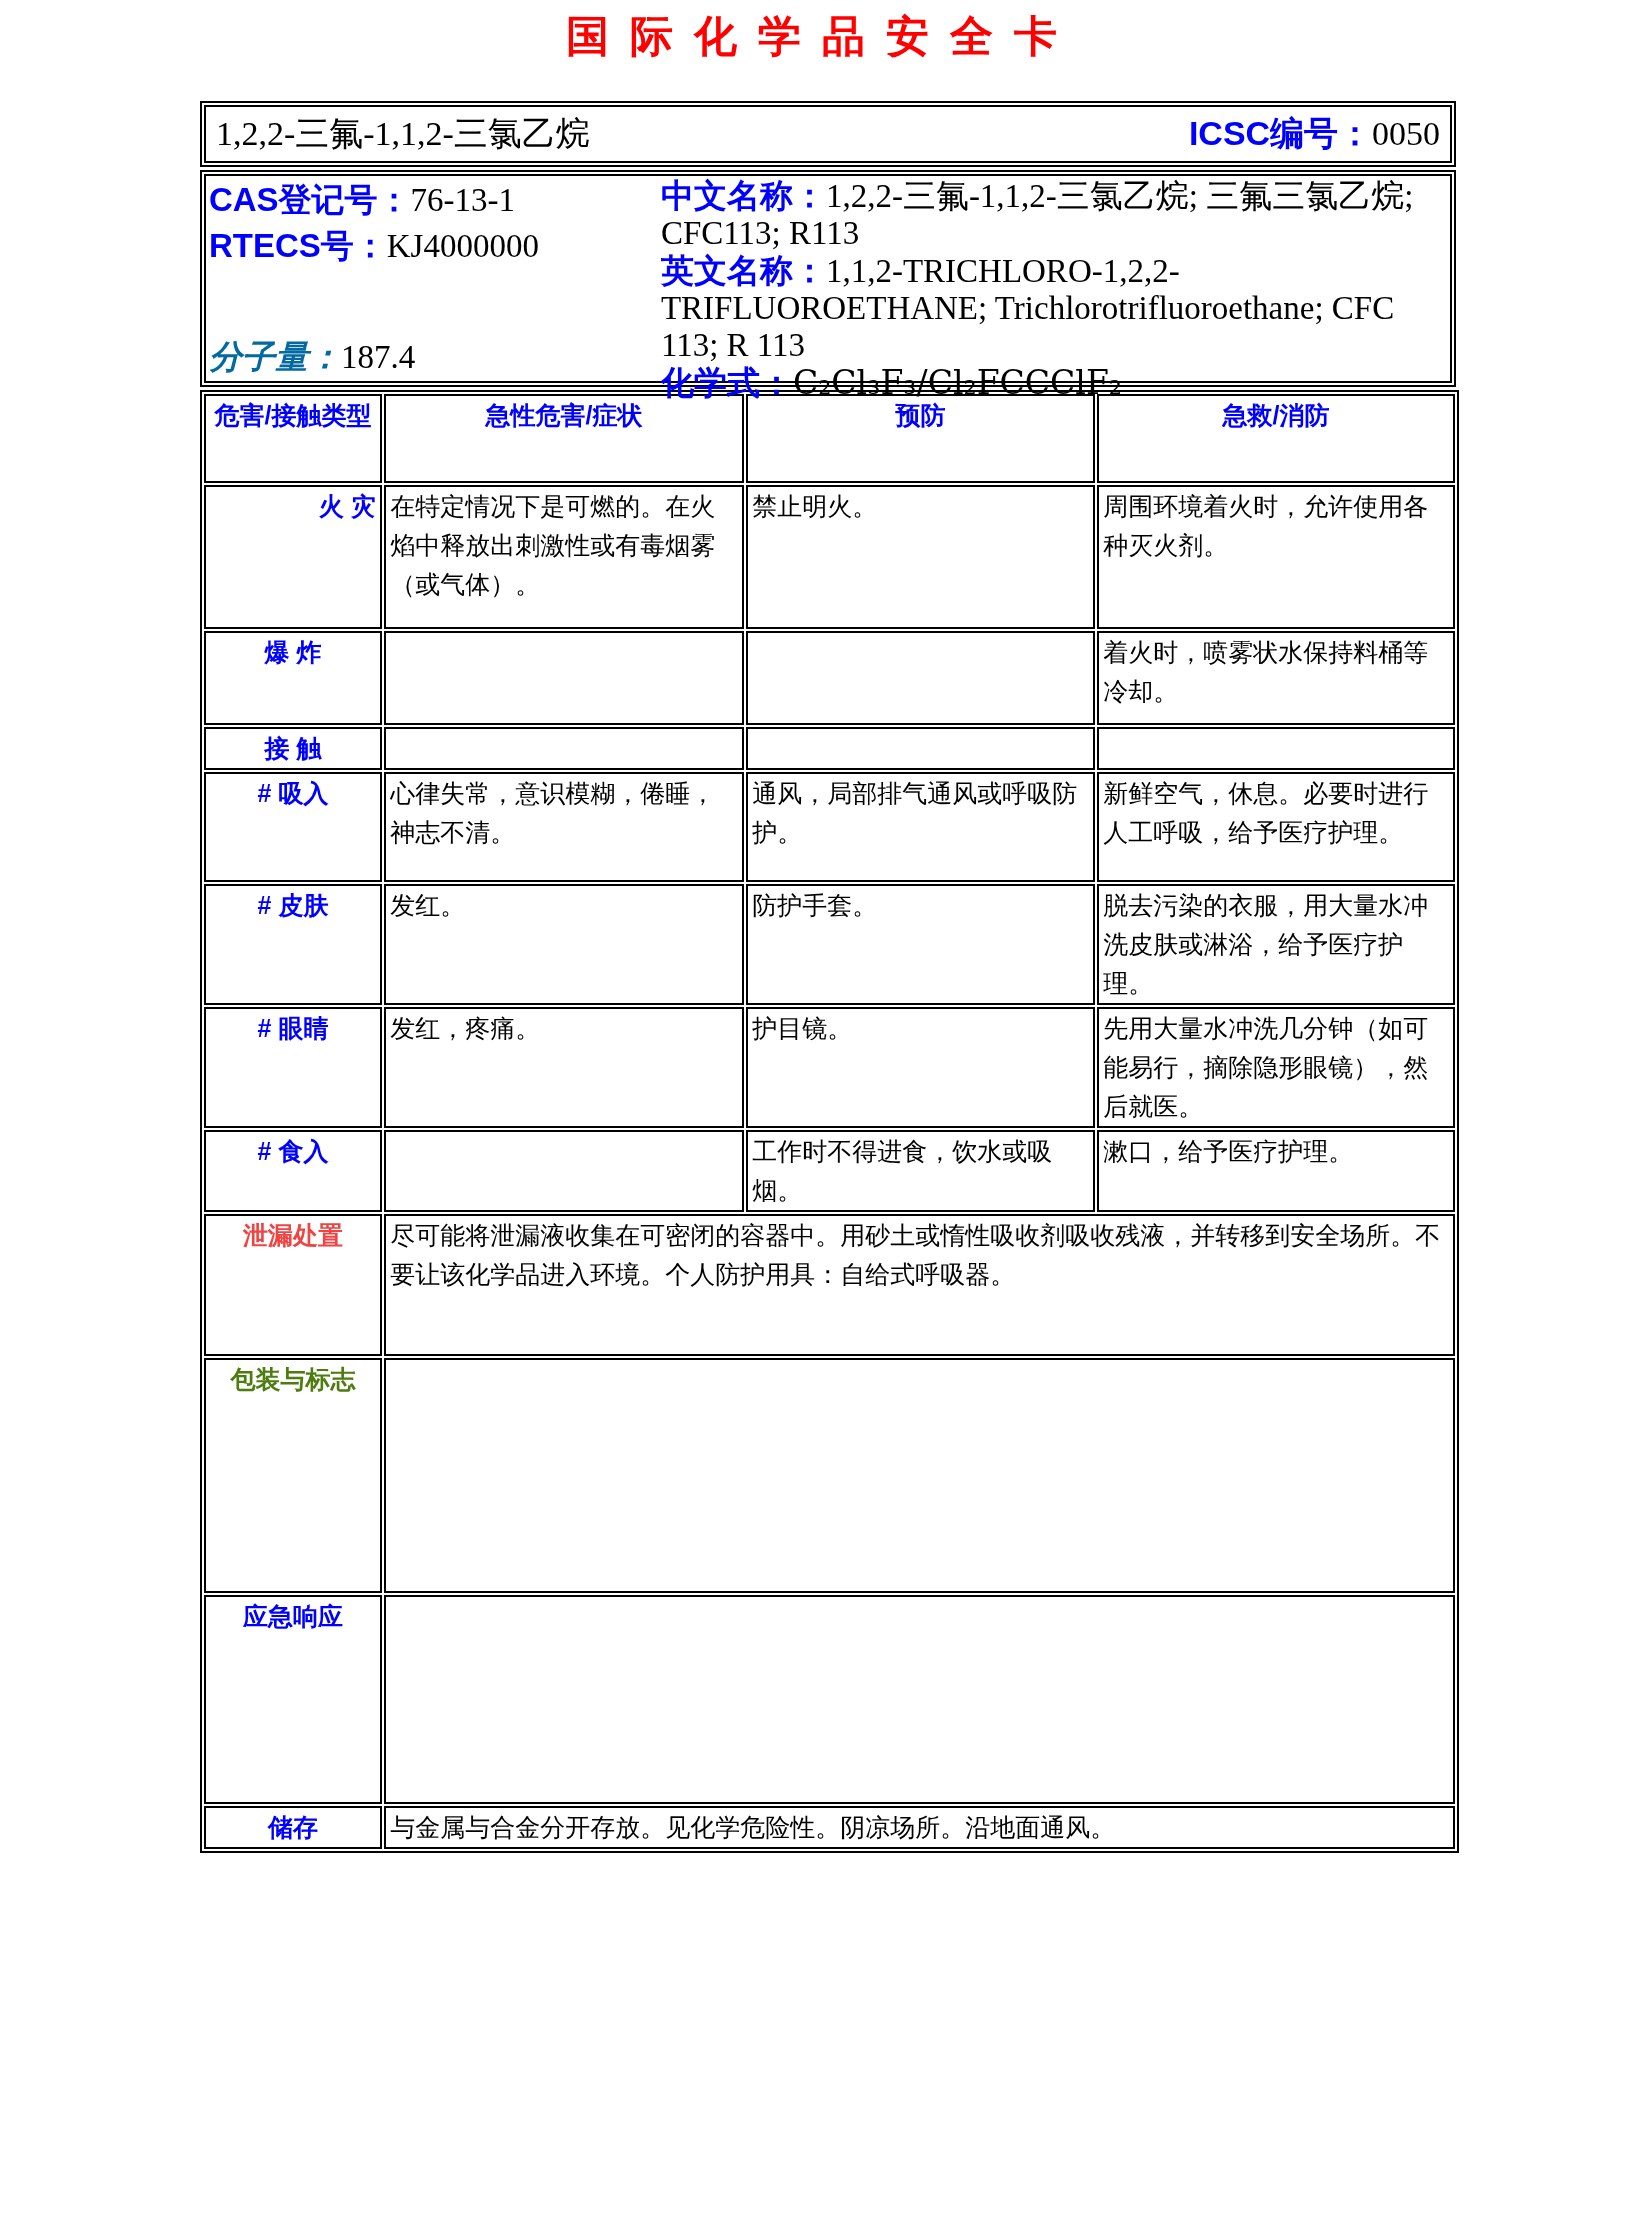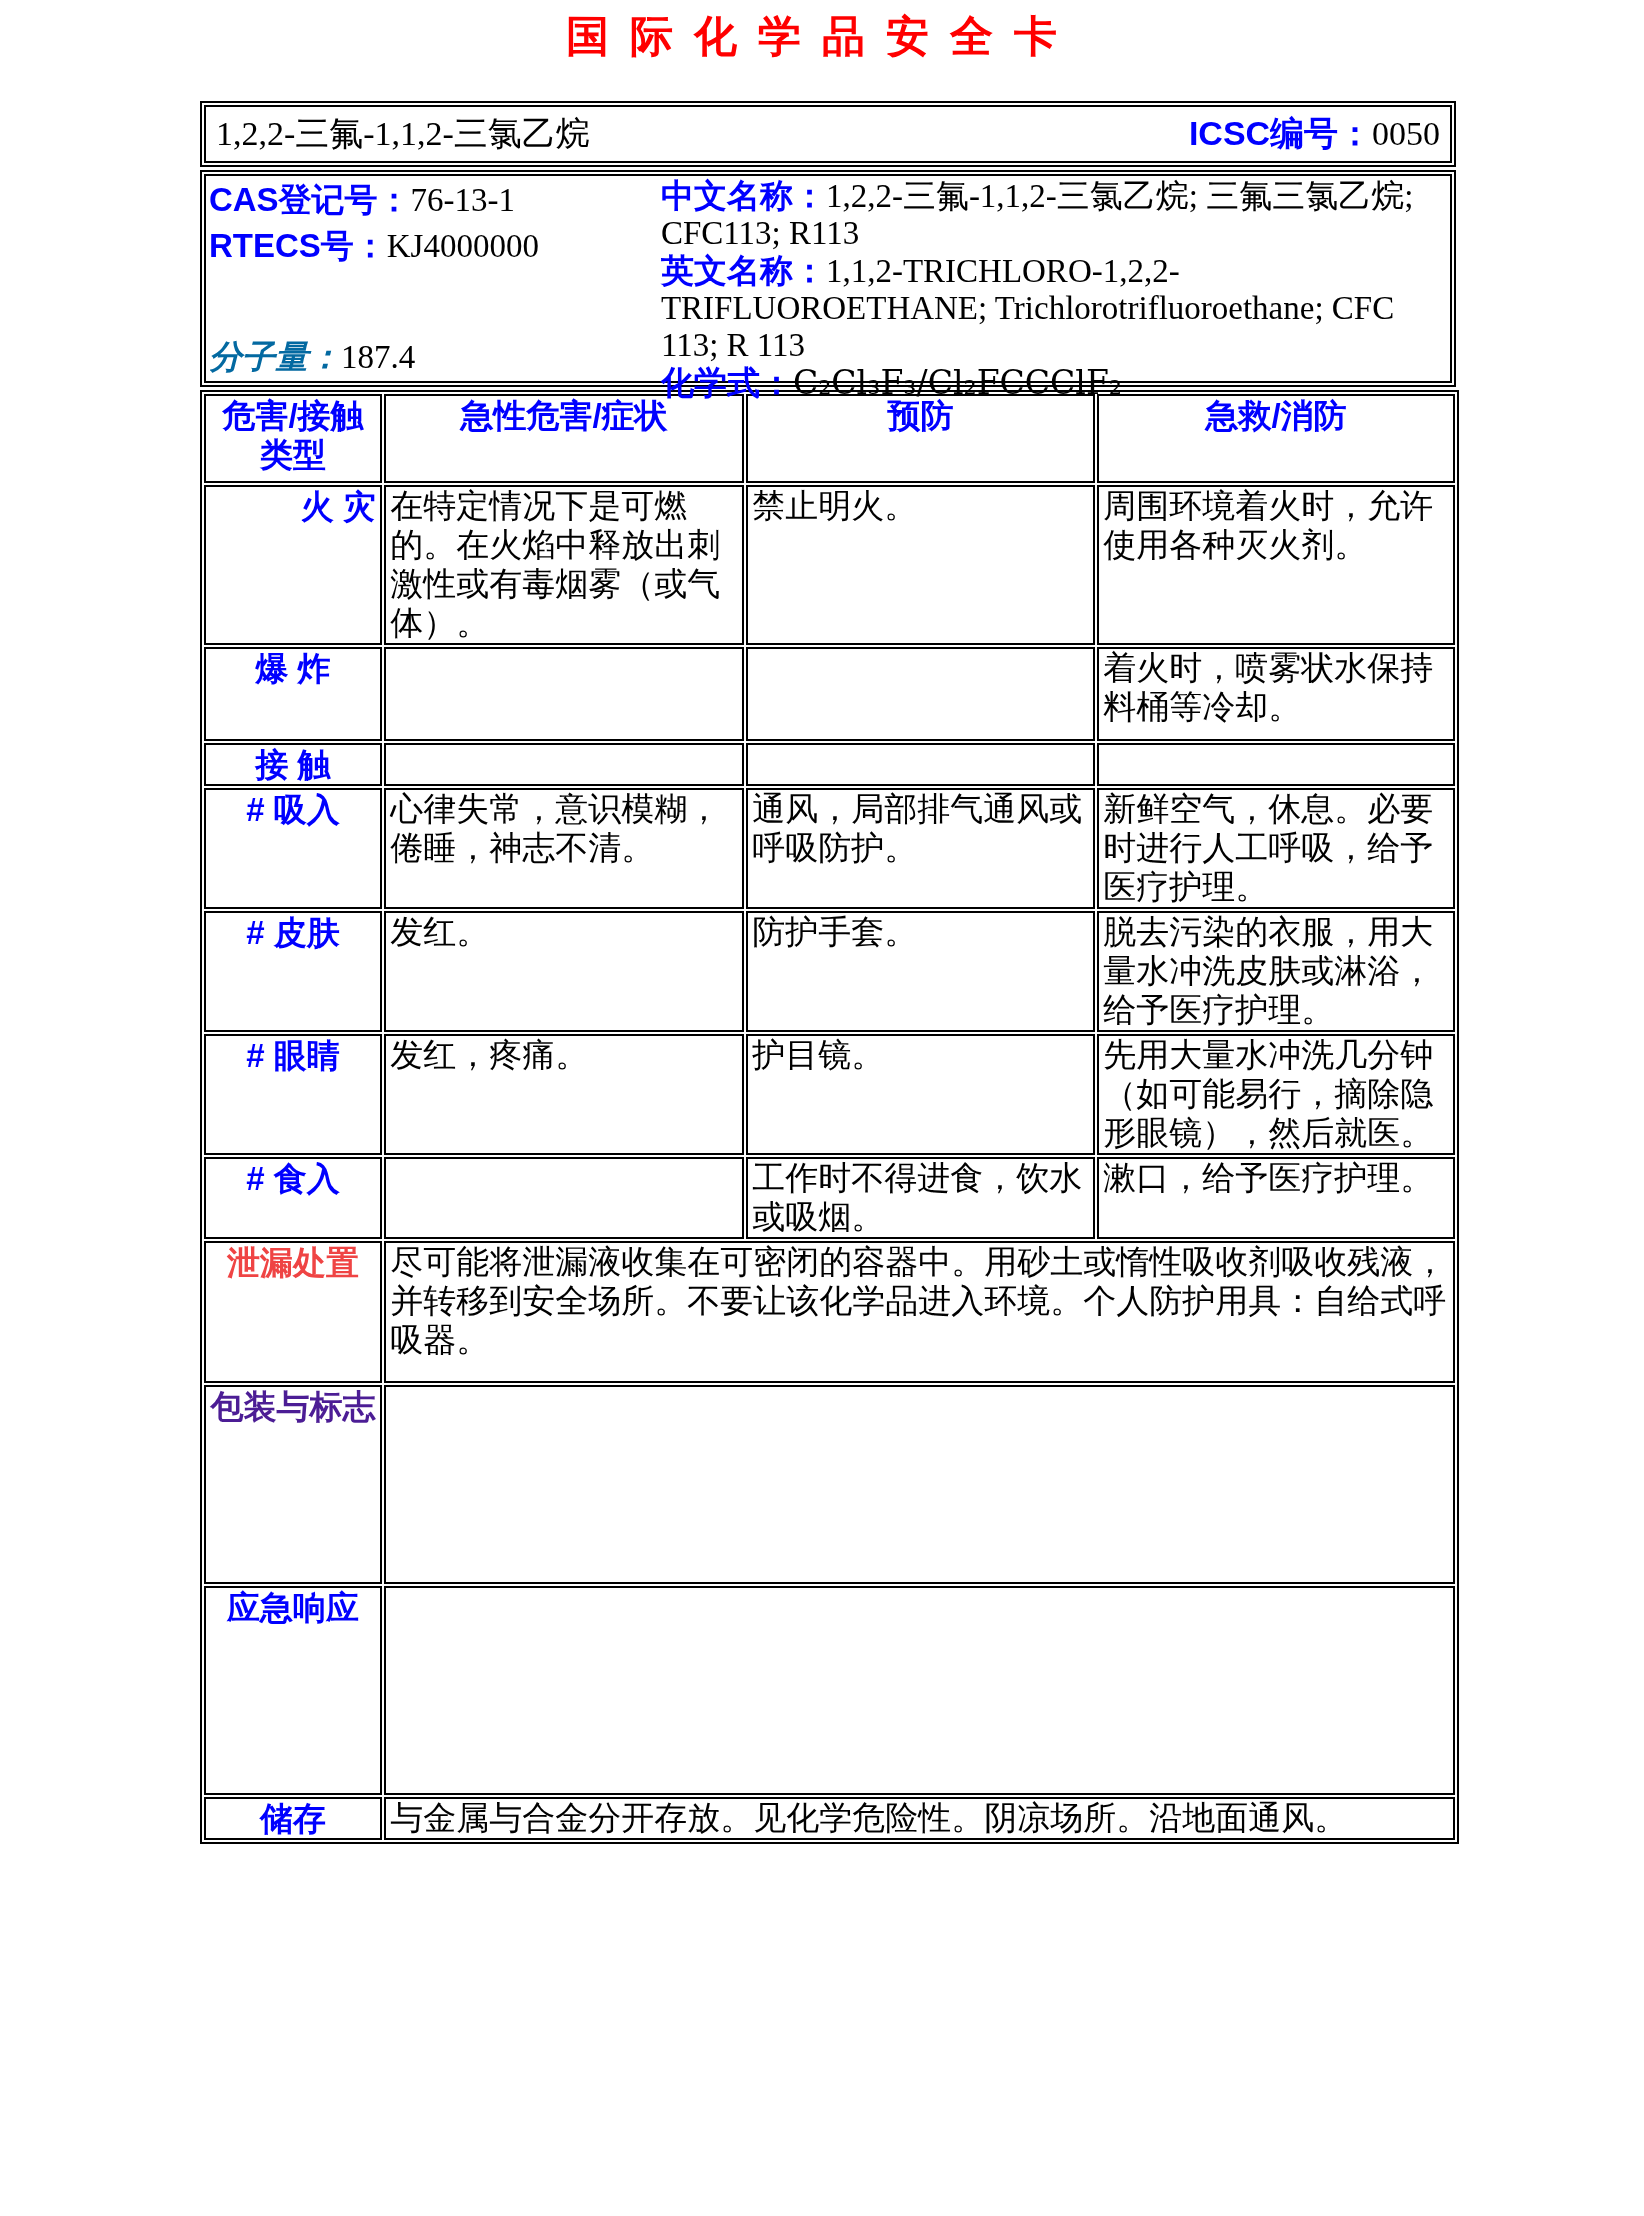--- a/index.html
+++ b/index.html
@@ -21,21 +21,21 @@
   
   .id-inner{height:209px;display:flex;padding:1.4px 2.8px;box-sizing:border-box;}
   .id-left{width:452px;display:flex;flex-direction:column;font-size:33px;line-height:45px;}
   .id-left .mw-line{margin-top:auto;}
   .id-right{flex:1;font-size:33px;line-height:37px;padding-right:4.2px;}
   .id-right p{margin:0;}
   
   table.haz{width:100%;border-collapse:separate;border-spacing:2.8px;border:2.8px solid #000;
         table-layout:fixed;background:#fff;}
   table.haz td{border:2.1px solid #000;box-sizing:border-box;padding:0 4.2px;
-        vertical-align:top;font-size:33px;line-height:39px;background:#fff;}
+        vertical-align:top;font-size:25px;line-height:39px;background:#fff;}
   td.lbl{font-family:"Liberation Sans","DejaVu Sans",sans-serif;font-weight:bold;
         text-align:center;vertical-align:middle;font-size:32px;line-height:38px;padding:0 2.8px;}
   td.hdr{font-family:"Liberation Sans","DejaVu Sans",sans-serif;font-weight:bold;
         text-align:center;vertical-align:middle;font-size:32px;line-height:41px;}
   td.spill-text{line-height:49px;padding-top:2.8px;}
   td.vmid{vertical-align:middle;}
   .formula{font-family:"DejaVu Serif","Liberation Serif",serif;}
 </style>
 </head>
 <body>
@@ -136,21 +136,21 @@
         <td class="lbl" style="color:#0000FF;height:75px;"># 食入</td>
         <td></td>
         <td>工作时不得进食，饮水或吸烟。</td>
         <td>漱口，给予医疗护理。</td>
       </tr>
       <tr>
         <td class="lbl" style="color:#ef4444;height:142px;">泄漏处置</td>
         <td class="spill-text" colspan="3">尽可能将泄漏液收集在可密闭的容器中。用砂土或惰性吸收剂吸收残液，并转移到安全场所。不要让该化学品进入环境。个人防护用具：自给式呼吸器。</td>
       </tr>
       <tr>
-        <td class="lbl" style="color:#4c1d95;height:199px;">包装与标志</td>
+        <td class="lbl" style="color:#4d7c0f;height:235px;">包装与标志</td>
         <td colspan="3"></td>
       </tr>
       <tr>
         <td class="lbl" style="color:#0000FF;height:209px;">应急响应</td>
         <td colspan="3"></td>
       </tr>
       <tr>
         <td class="lbl" style="color:#0000FF;height:36px;">储存</td>
         <td colspan="3" class="vmid">与金属与合金分开存放。见化学危险性。阴凉场所。沿地面通风。</td>
       </tr>

